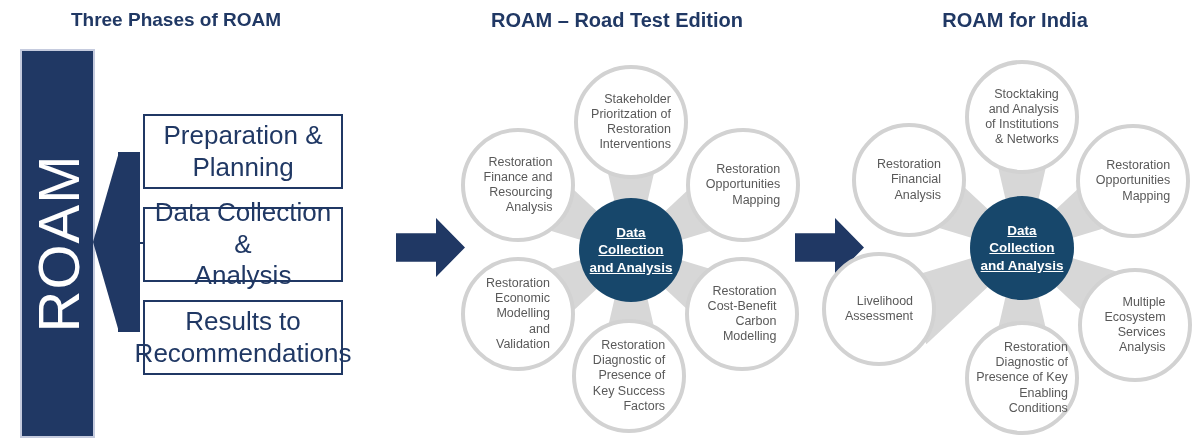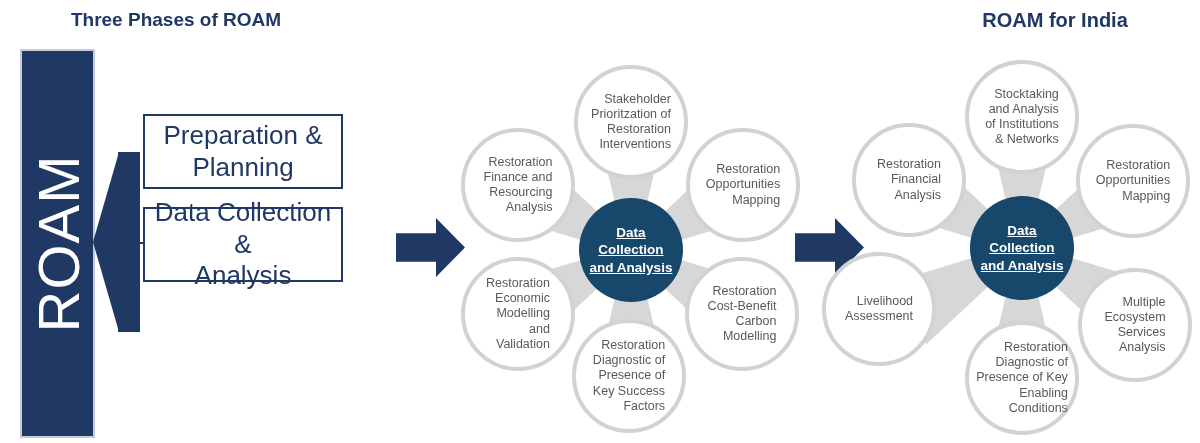--- a/index.html
+++ b/index.html
@@ -68,34 +68,37 @@
     display:flex;align-items:center;justify-content:center;text-align:center;
     color:#ffffff;font-size:13.5px;font-weight:700;line-height:1.3;white-space:pre-line;text-decoration:underline;
   }
 </style>
 </head>
 <body>
 
 <div class="stage">
 
   <div class="title" style="left:176px;font-size:19px">Three Phases of ROAM</div>
-  <div class="title" style="left:1055px">ROAM for India</div>
+  <div class="title" style="left:617px">ROAM – Road Test Edition</div>
+  <div class="title" style="left:1015px">ROAM for India</div>
 
   <div class="roam-bar">
     <span class="roam-label">ROAM</span>
   </div>
 
   <div class="bracket-line"></div>
   <div class="bracket-tri"></div>
   <div class="bracket-bar"></div>
 
   <div class="phase-box" style="top:114px">Preparation &amp;
 Planning</div>
   <div class="phase-box" style="top:207px">Data Collection &amp;
 Analysis</div>
+  <div class="phase-box" style="top:300px">Results to
+Recommendations</div>
 
   <div class="arrow" style="left:396px"></div>
   <div class="arrow" style="left:795px"></div>
 
   <div>
     <div class="petal" style="left:631px;top:213px;transform:rotate(-90deg)"></div>
     <div class="petal" style="left:631px;top:213px;transform:rotate(-150deg)"></div>
     <div class="petal" style="left:631px;top:213px;transform:rotate(-30deg)"></div>
     <div class="petal" style="left:631px;top:213px;transform:rotate(150deg)"></div>
     <div class="petal" style="left:631px;top:213px;transform:rotate(90deg)"></div>

